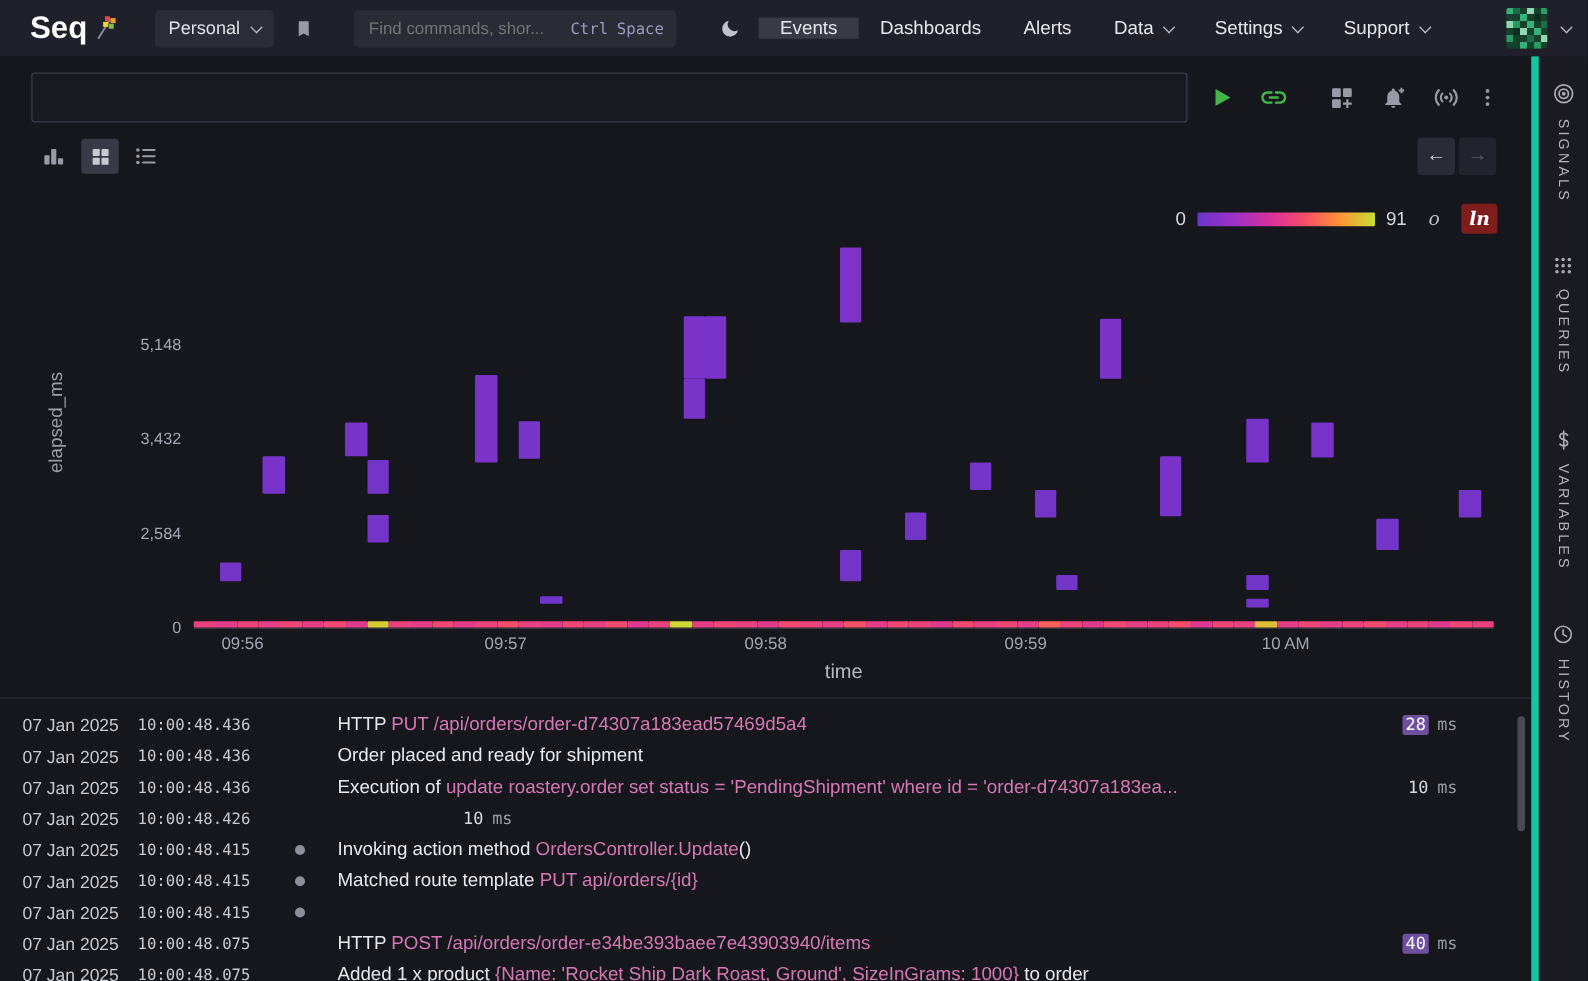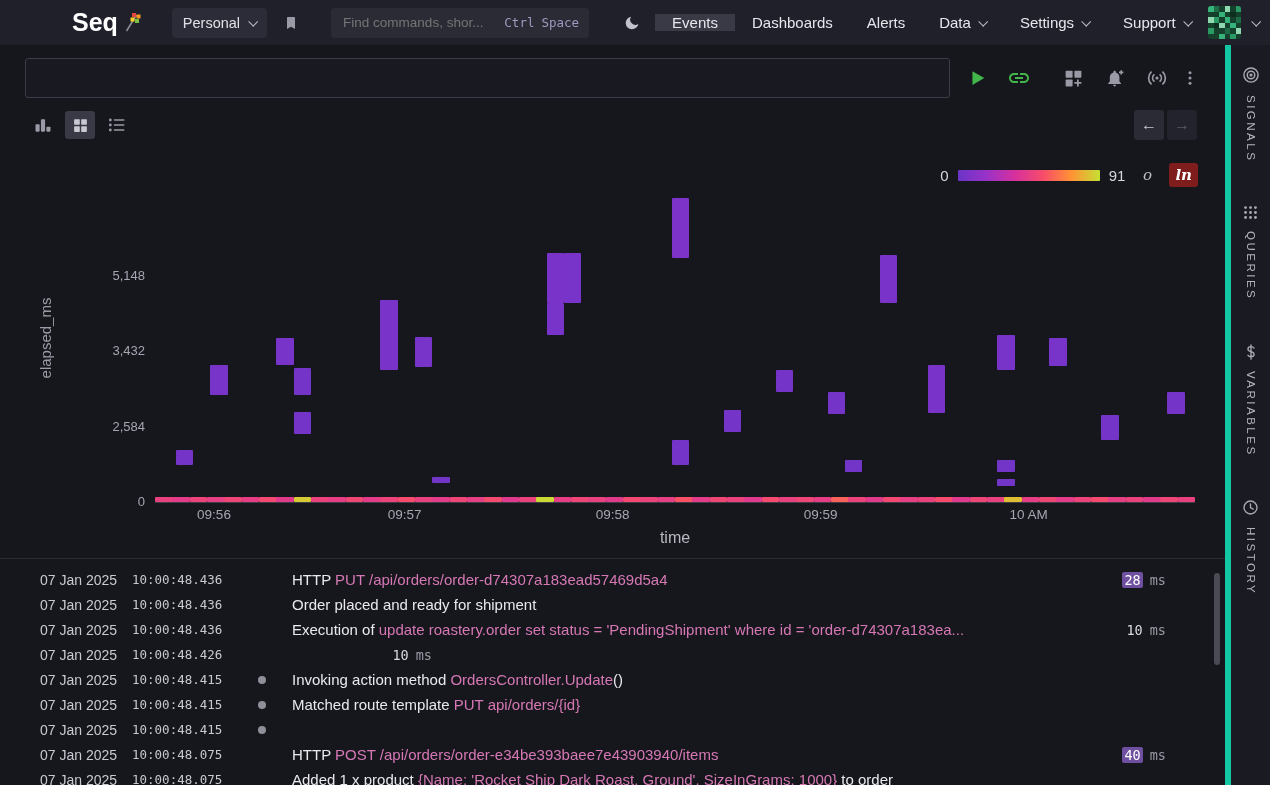--- a/index.html
+++ b/index.html
@@ -1,21 +1,21 @@
 <!DOCTYPE html>
 <html><head>
 <meta charset="utf-8">
 <style>
   html,body{margin:0;padding:0;width:1270px;height:785px;overflow:hidden;
     background:#16161d;color:#e4e4ea;font-family:"Liberation Sans",sans-serif;}
   *{box-sizing:border-box;}
 
   
   .navbar{height:45px;background:#20202b;display:flex;align-items:stretch;position:relative;z-index:5;}
-  .nav-left{display:flex;align-items:center;padding-left:24px;margin-left:48px;}
+  .nav-left{display:flex;align-items:center;padding-left:24px;}
   .logo{font-size:25px;font-weight:bold;color:#fff;display:flex;align-items:center;gap:5px;margin-right:30px;}
   .workspace-btn{background:#2c2c38;border-radius:4px;height:30px;padding:0 11px;display:flex;align-items:center;gap:9px;font-size:14.5px;color:#e0e0e6;cursor:pointer;}
   .bookmark{margin:0 16px;color:#9a9aa6;display:flex;align-items:center;cursor:pointer;}
   .cmd-search{width:258px;height:30px;background:#2b2b36;border-radius:4px;display:flex;align-items:center;padding:0 10px;margin-left:16px;}
   .cmd-search input{flex:1;background:none;border:none;outline:none;color:#c8c8d0;font-size:13.5px;font-family:"Liberation Sans",sans-serif;min-width:0;}
   .kbd{font-family:"DejaVu Sans Mono",monospace;font-size:12.5px;color:#9e99c0;margin-left:7px;}
   .moon{margin-left:34px;color:#c2c2cc;display:flex;align-items:center;cursor:pointer;}
   .main-nav{display:flex;align-items:stretch;margin-left:14px;}
   .nav-item{display:flex;align-items:center;gap:8px;padding:0 17px;font-size:15px;color:#e6e6ec;cursor:pointer;}
   .nav-item.active{background:#3a3a47;}
@@ -51,21 +51,21 @@
   .y-axis-label{position:absolute;left:45px;top:190px;transform:translate(-50%,-50%) rotate(-90deg);font-size:15px;color:#9c9ca8;white-space:nowrap;}
   .x-axis-label{position:absolute;top:381px;left:675px;transform:translateX(-50%);font-size:16px;color:#b8b8c2;}
   .y-tick{position:absolute;left:95px;width:50px;text-align:right;font-size:13px;color:#a6a6b2;}
   .x-tick{position:absolute;top:359px;transform:translateX(-50%);font-size:13.5px;color:#a6a6b2;}
   .axis-line{position:absolute;left:155px;width:1040px;top:354px;height:1px;background:#3f3f4a;}
   .cell{position:absolute;border-radius:1px;}
 
   
   .events{position:absolute;top:513px;left:0;right:0;bottom:0;border-top:1px solid #2a2a34;padding-top:8px;overflow:hidden;}
   .ev-row{display:flex;align-items:center;height:25px;font-size:15px;cursor:pointer;}
-  .ev-date{margin-left:40px;width:92px;color:#c9c9d1;font-size:14px;flex:none;}
+  .ev-date{margin-left:18px;width:92px;color:#c9c9d1;font-size:14px;flex:none;}
   .ev-time{width:100px;color:#c9c9d1;font-family:"DejaVu Sans Mono",monospace;font-size:12.5px;flex:none;}
   .ev-bullet-col{width:60px;display:flex;justify-content:center;flex:none;}
   .ev-bullet{width:8px;height:8px;border-radius:50%;background:#8f8f9a;}
   .ev-msg{flex:1;white-space:nowrap;overflow:hidden;color:#e8e8ee;min-width:0;}
   .tok{color:#e8e8ee;}
   .tok.hl{color:#d678b4;}
   .ev-dur{flex:none;display:flex;justify-content:flex-end;align-items:center;gap:7px;width:140px;margin-right:59px;font-family:"DejaVu Sans Mono",monospace;font-size:13.5px;color:#d8d8de;}
   .dur-unit{color:#9a9aa5;}
   .dur-num.hl{background:#6f4fa0;color:#fff;padding:0 2px;border-radius:2px;}
   .scroll-thumb{position:absolute;right:5px;top:14px;width:6px;height:92px;background:#4a4a55;border-radius:3px;cursor:pointer;}
@@ -356,21 +356,21 @@
         <div class="cell" style="left: 1091px; width: 17.8333px; top: 349px; height: 5px; background: rgb(244, 74, 111);"></div>
         <div class="cell" style="left: 1108.33px; width: 17.8333px; top: 349px; height: 5px; background: rgb(231, 63, 131);"></div>
         <div class="cell" style="left: 1125.67px; width: 17.8333px; top: 349px; height: 5px; background: rgb(235, 66, 125);"></div>
         <div class="cell" style="left: 1143px; width: 17.8333px; top: 349px; height: 5px; background: rgb(226, 58, 139);"></div>
         <div class="cell" style="left: 1160.33px; width: 17.8333px; top: 349px; height: 5px; background: rgb(239, 69, 119);"></div>
         <div class="cell" style="left: 1177.67px; width: 17.8333px; top: 349px; height: 5px; background: rgb(233, 64, 128);"></div>
         <div class="y-tick" style="top: 120px;">5,148</div>
         <div class="y-tick" style="top: 195.333px;">3,432</div>
         <div class="y-tick" style="top: 270.667px;">2,584</div>
         <div class="y-tick" style="top: 346px;">0</div>
-        <div class="x-tick" style="left: 214px;">09:56</div>
+        <div class="x-tick" style="left: 194px;">09:56</div>
         <div class="x-tick" style="left: 404.6px;">09:57</div>
         <div class="x-tick" style="left: 612.6px;">09:58</div>
         <div class="x-tick" style="left: 820.6px;">09:59</div>
         <div class="x-tick" style="left: 1028.6px;">10 AM</div>
       </div>
     <div class="x-axis-label">time</div>
   </section>
 
   <section class="events" id="event-list">
     <div class="scroll-thumb"></div>

